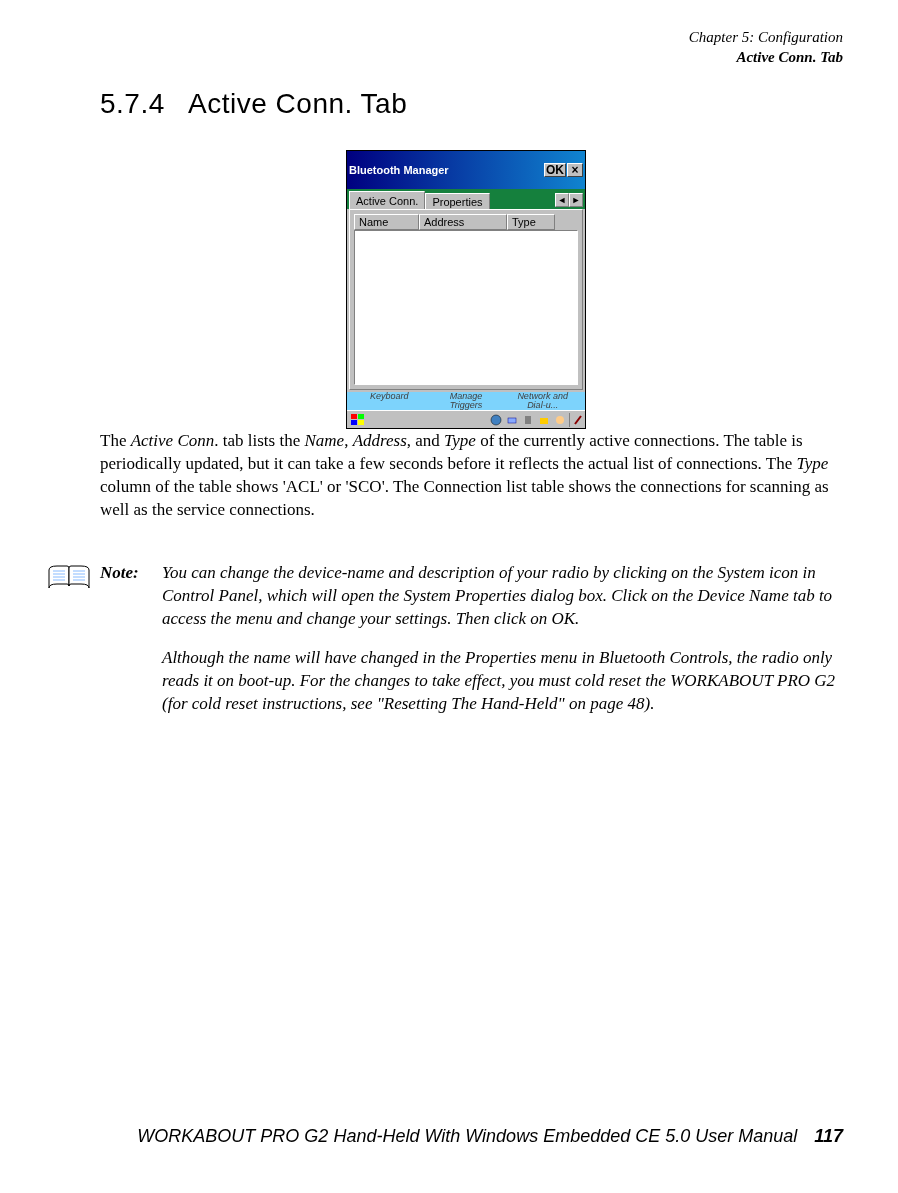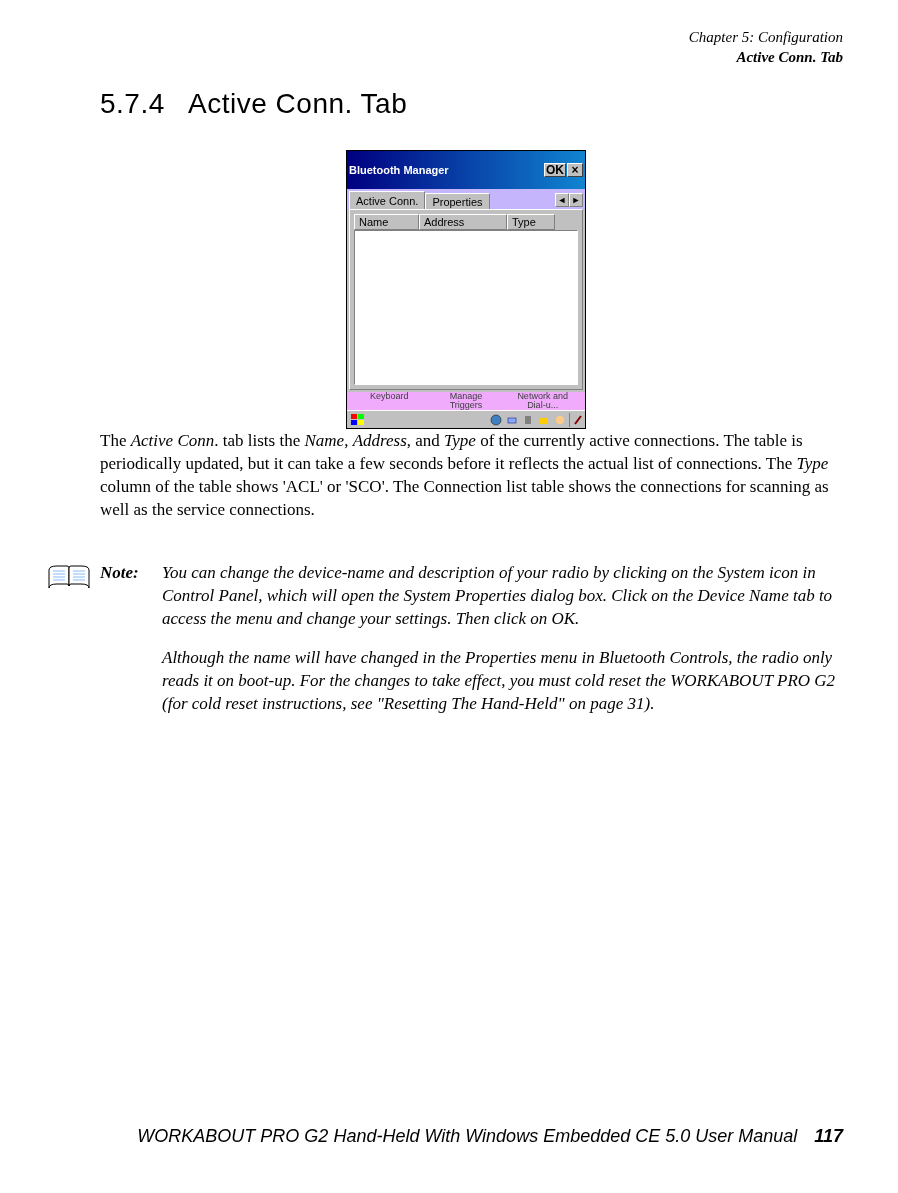--- a/index.html
+++ b/index.html
@@ -80,21 +80,21 @@
       align-items: center;
       justify-content: center;
       margin-left: 1px;
     }
     .titlebar-close {
       width: 16px;
     }
     .tabstrip {
       display: flex;
       align-items: center;
-      background: #c4b5fd;
+      background: #15803d;
       padding: 2px 2px 0 2px;
       height: 20px;
     }
     .tab {
       background: #c0c0c0;
       border-top: 1px solid #fff;
       border-left: 1px solid #fff;
       border-right: 1px solid #808080;
       padding: 1px 6px;
       font-size: 11px;
@@ -154,30 +154,31 @@
     .col-address { width: 88px; }
     .col-type { width: 48px; }
     .list-body {
       background: #fff;
       border: 1px solid #808080;
       border-right-color: #fff;
       border-bottom-color: #fff;
       height: 155px;
     }
     .bg-icons {
-      background: #f0abfc;
+      background: #7dd3fc;
       font-size: 9px;
       color: #404040;
       display: flex;
       justify-content: space-around;
       padding: 0px 4px 2px 4px;
       text-align: center;
       line-height: 1;
       height: 18px;
       overflow: hidden;
+      font-style: italic;
     }
     .bg-icon-label {
       font-size: 9px;
       width: 60px;
     }
     .taskbar {
       background: #c0c0c0;
       border-top: 1px solid #fff;
       height: 18px;
       display: flex;
@@ -370,21 +371,21 @@
       <line x1="28" y1="9" x2="40" y2="9" stroke="#88bbff" stroke-width="1"></line>
       <line x1="28" y1="12" x2="40" y2="12" stroke="#88bbff" stroke-width="1"></line>
       <line x1="28" y1="15" x2="40" y2="15" stroke="#88bbff" stroke-width="1"></line>
       <line x1="28" y1="18" x2="40" y2="18" stroke="#88bbff" stroke-width="1"></line>
     </svg>
   </div>
   <div class="note-row">
     <div class="note-label">Note:</div>
     <div class="note-body">
       <p>You can change the device-name and description of your radio by clicking on the System icon in Control Panel, which will open the System Properties dialog box. Click on the Device Name tab to access the menu and change your settings. Then click on OK.</p>
-      <p>Although the name will have changed in the Properties menu in Bluetooth Controls, the radio only reads it on boot-up. For the changes to take effect, you must cold reset the WORKABOUT PRO G2 (for cold reset instructions, see "Resetting The Hand-Held" on page 31).</p>
+      <p>Although the name will have changed in the Properties menu in Bluetooth Controls, the radio only reads it on boot-up. For the changes to take effect, you must cold reset the WORKABOUT PRO G2 (for cold reset instructions, see "Resetting The Hand-Held" on page 48).</p>
     </div>
   </div>
 </div>
 
 <div class="footer">
   <span>WORKABOUT PRO G2 Hand-Held With Windows Embedded CE 5.0 User Manual</span>
   <span class="page-num">117</span>
 </div>
 
 </body></html>

